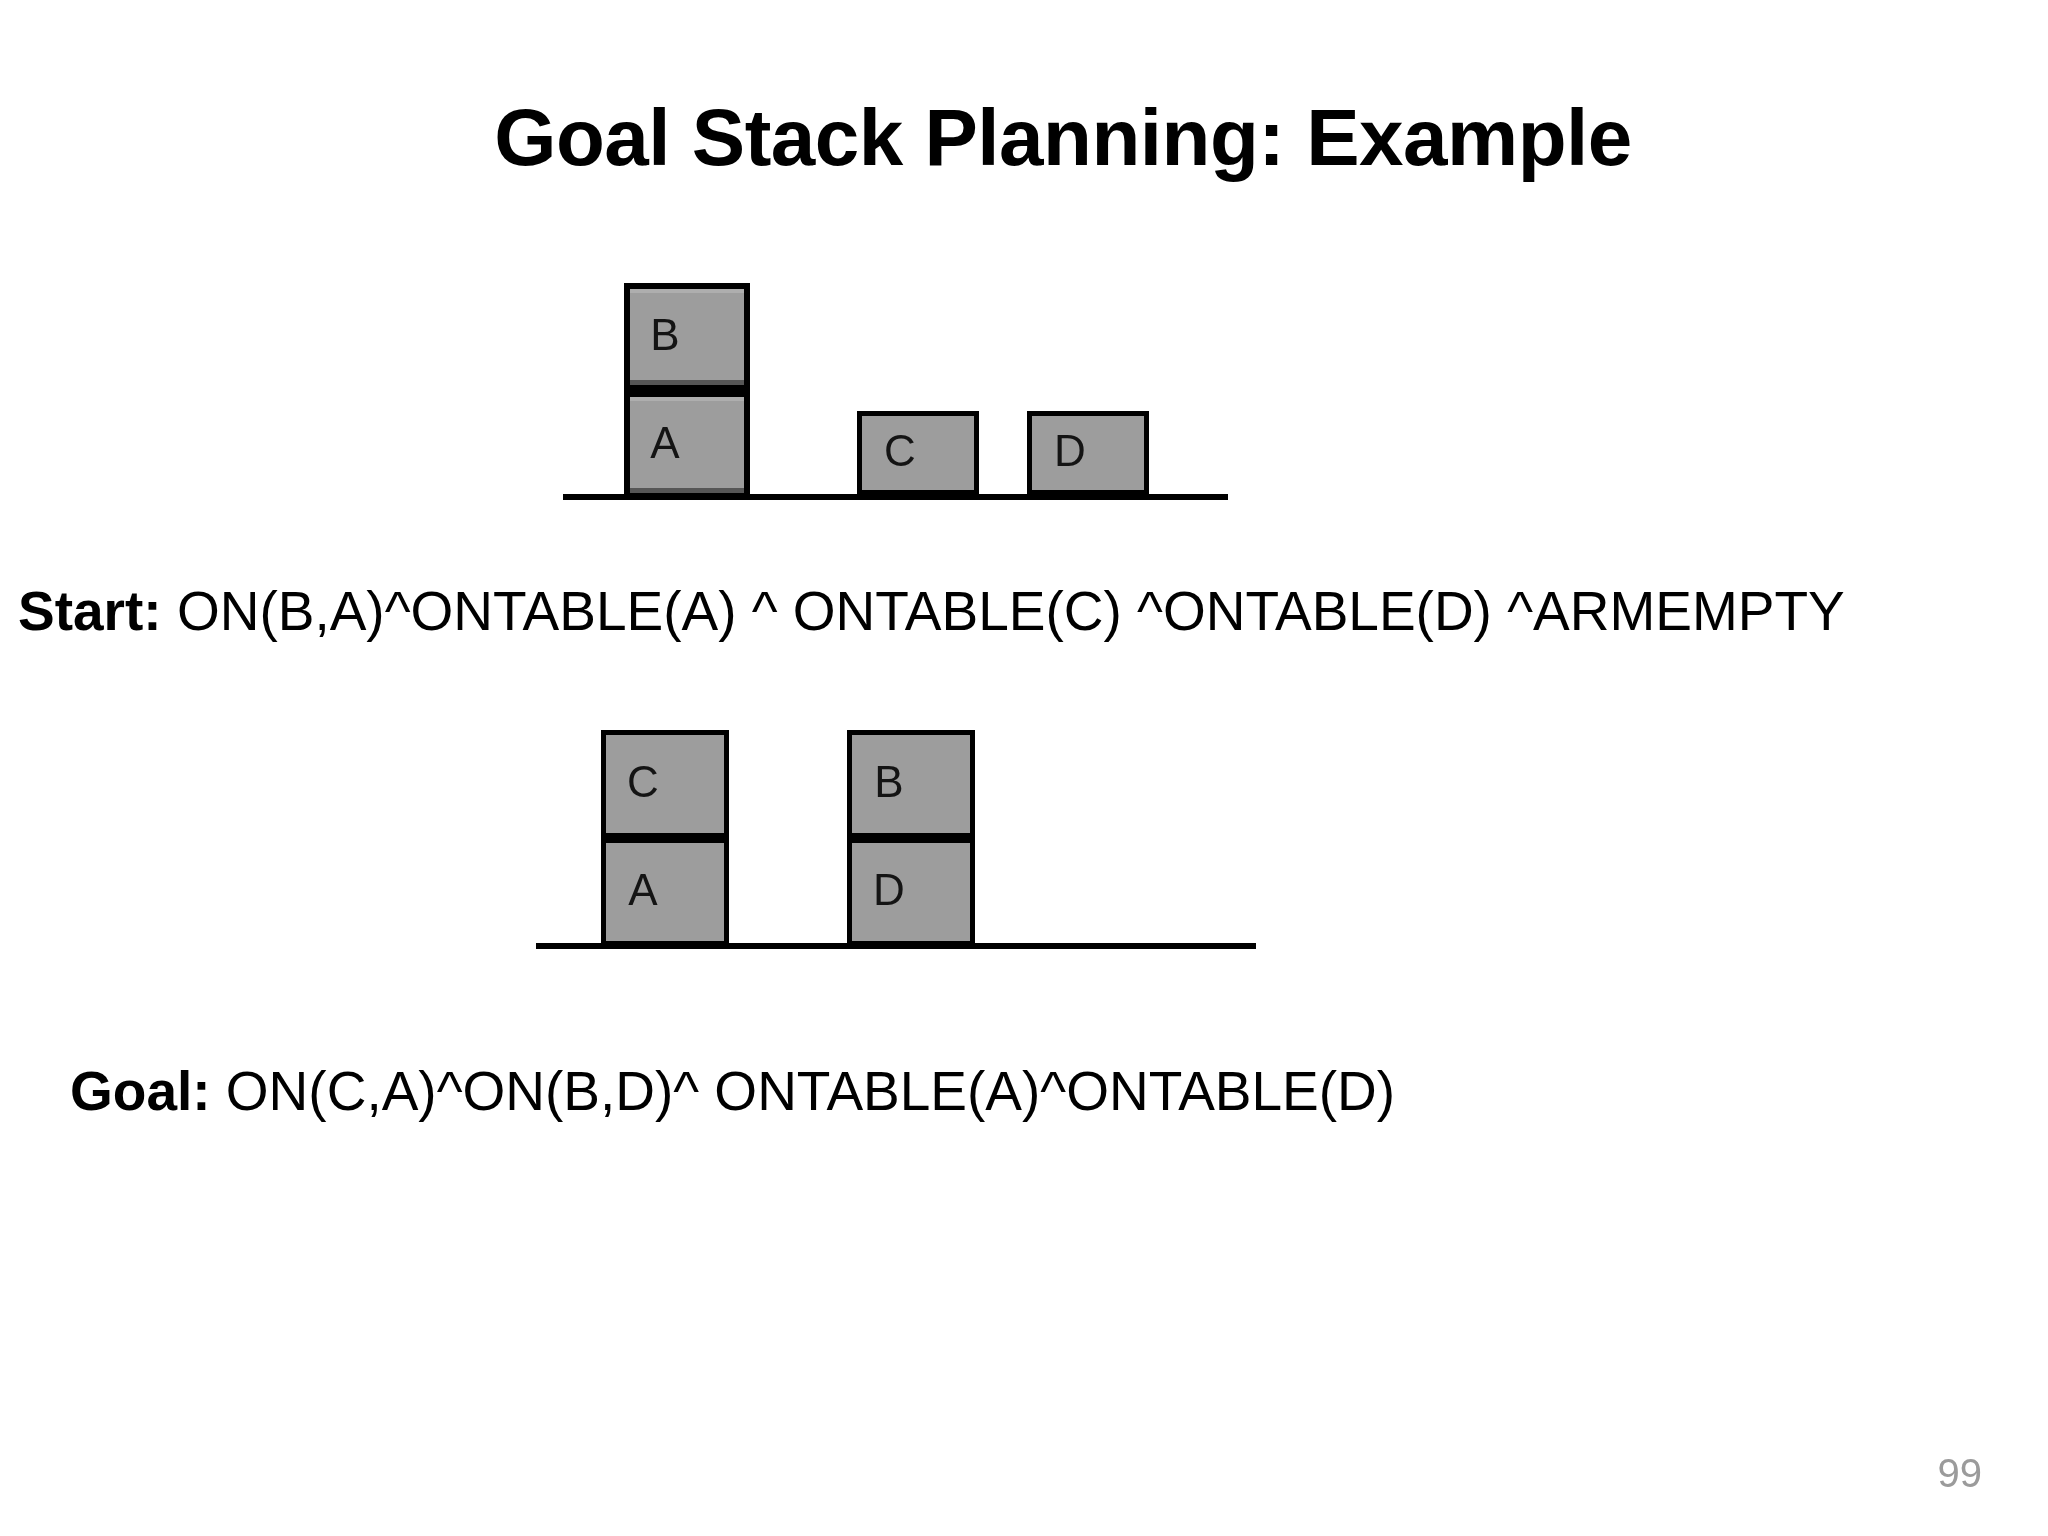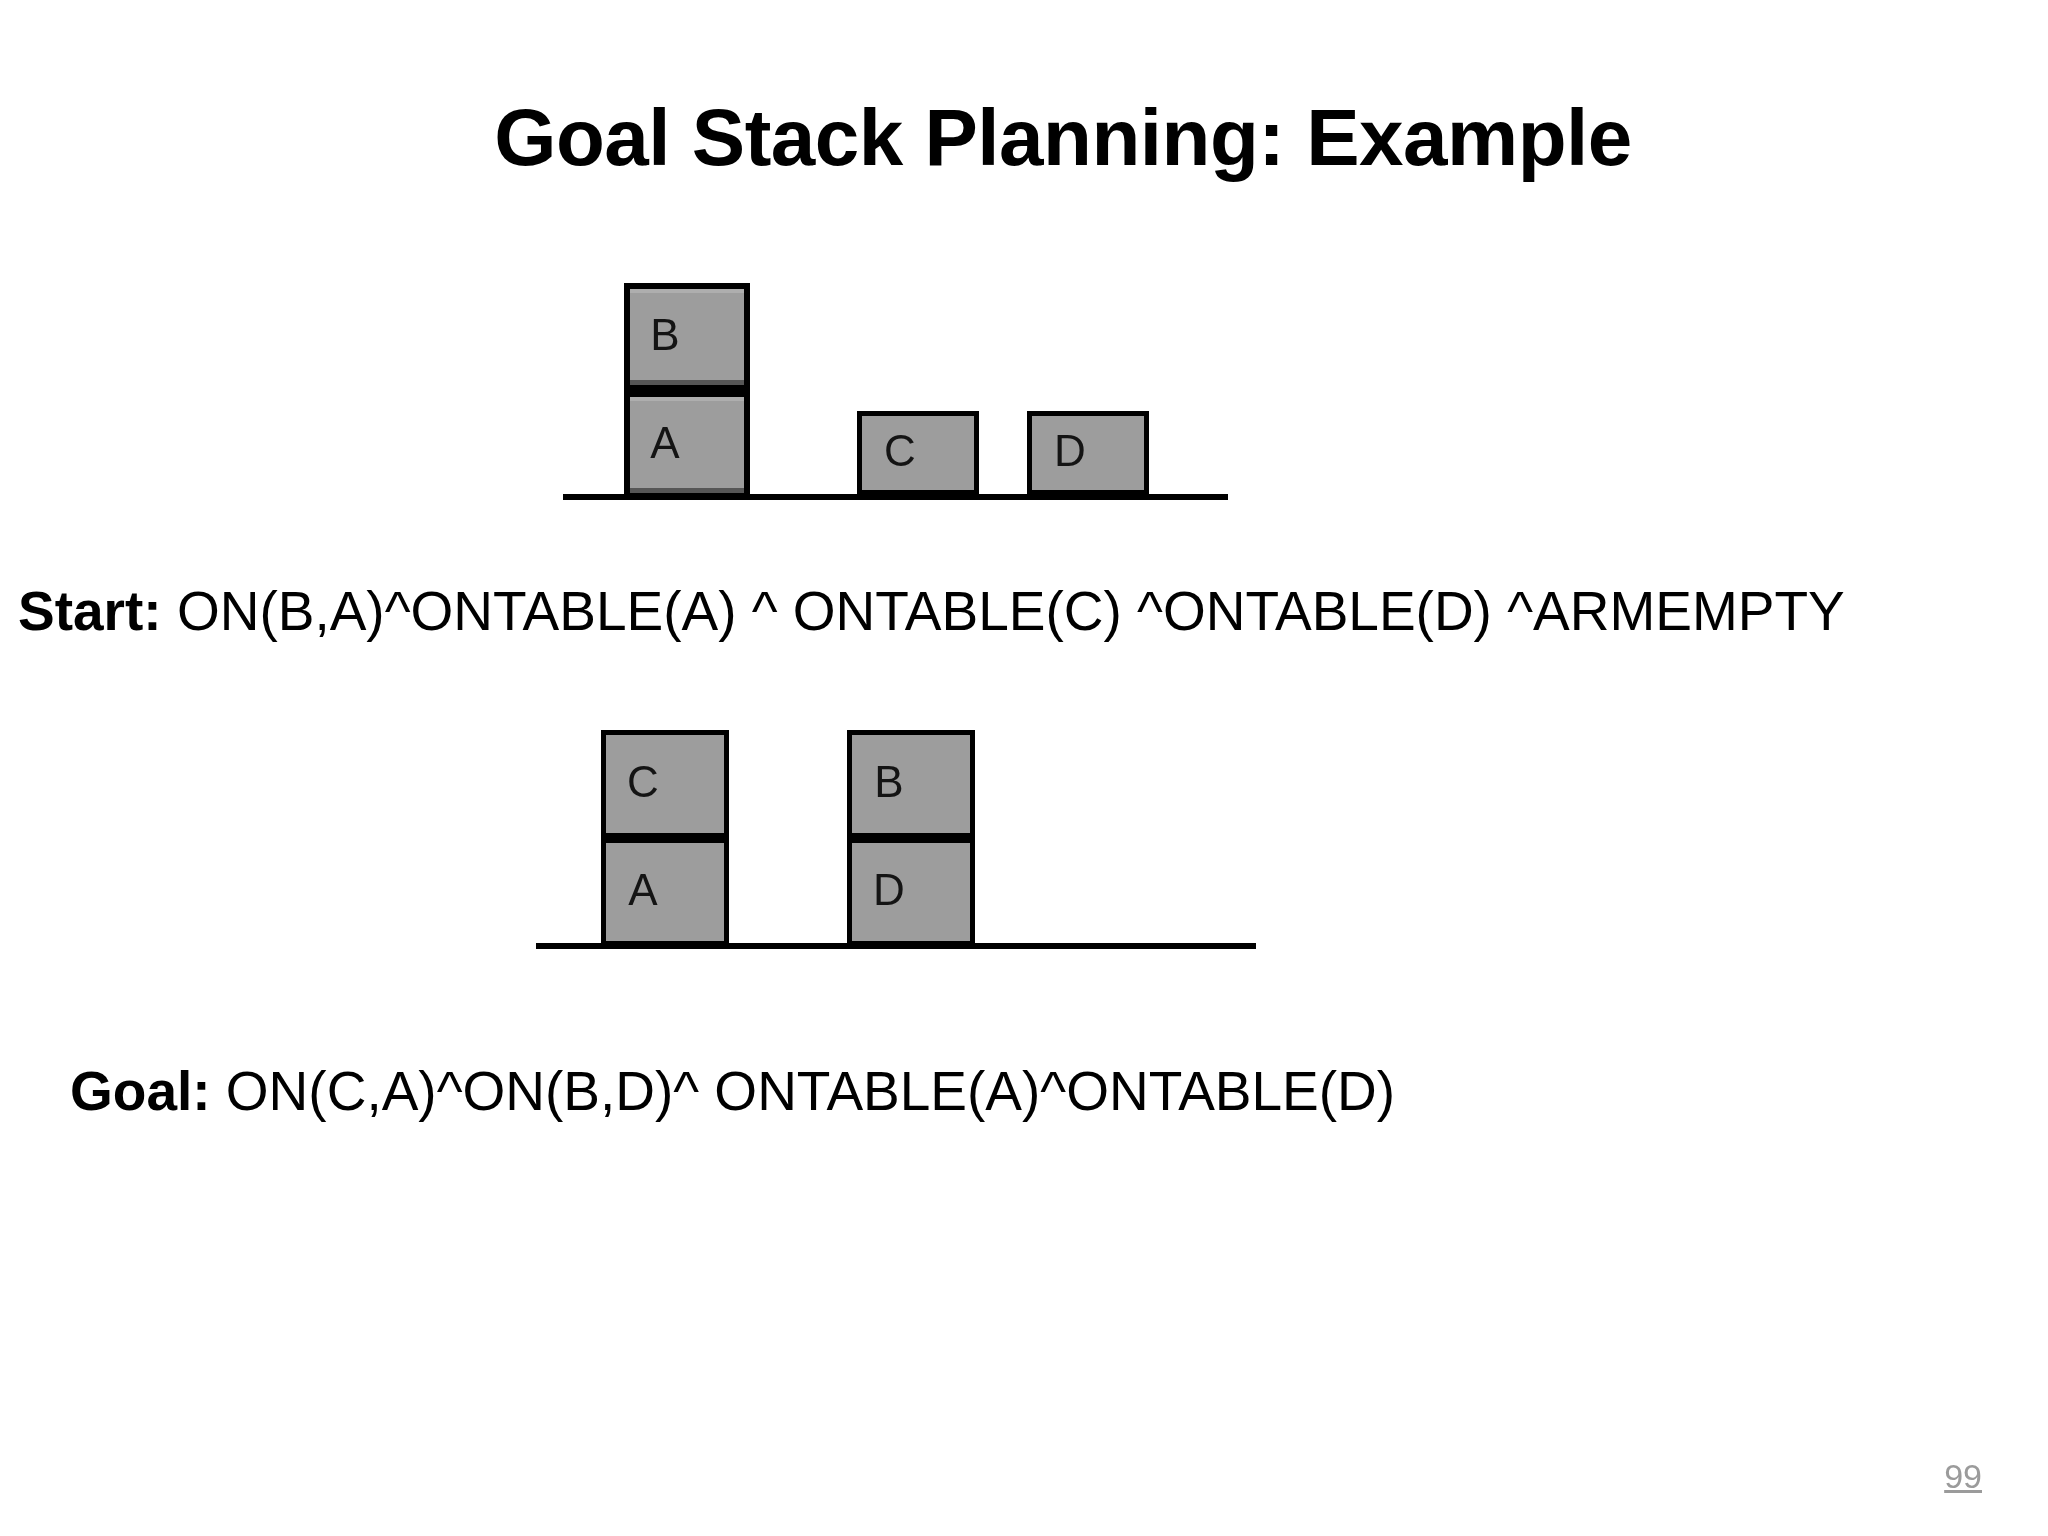--- a/index.html
+++ b/index.html
@@ -80,23 +80,22 @@
   }
   .caption .caption-value {
     font-weight: normal;
   }
 
   
   .page-number {
     position: absolute;
     right: 66px;
     bottom: 40px;
-    font-size: 34px;
+    font-size: 40px;
     color: #9b9b9b;
-    text-decoration: underline;
   }
 </style>
 </head>
 <body>
 
 <div class="slide-title">Goal Stack Planning: Example</div>
 
 <div class="diagram" style="left:0px; top:0px; width:2048px; height:520px;">
 
   <div class="ground-line" style="left:563px; top:494px; width:665px; height:6px;"></div>

